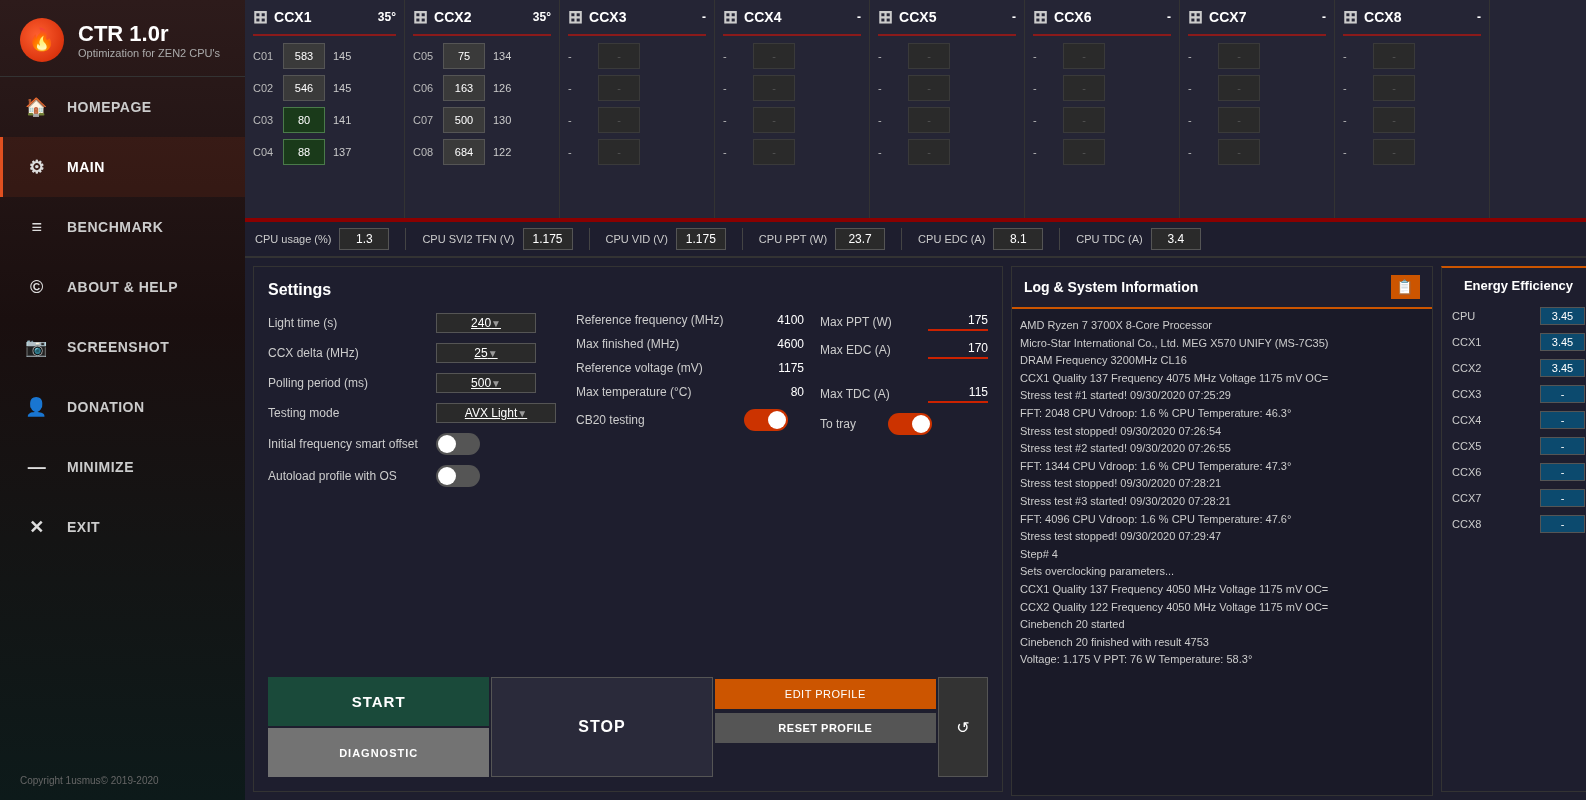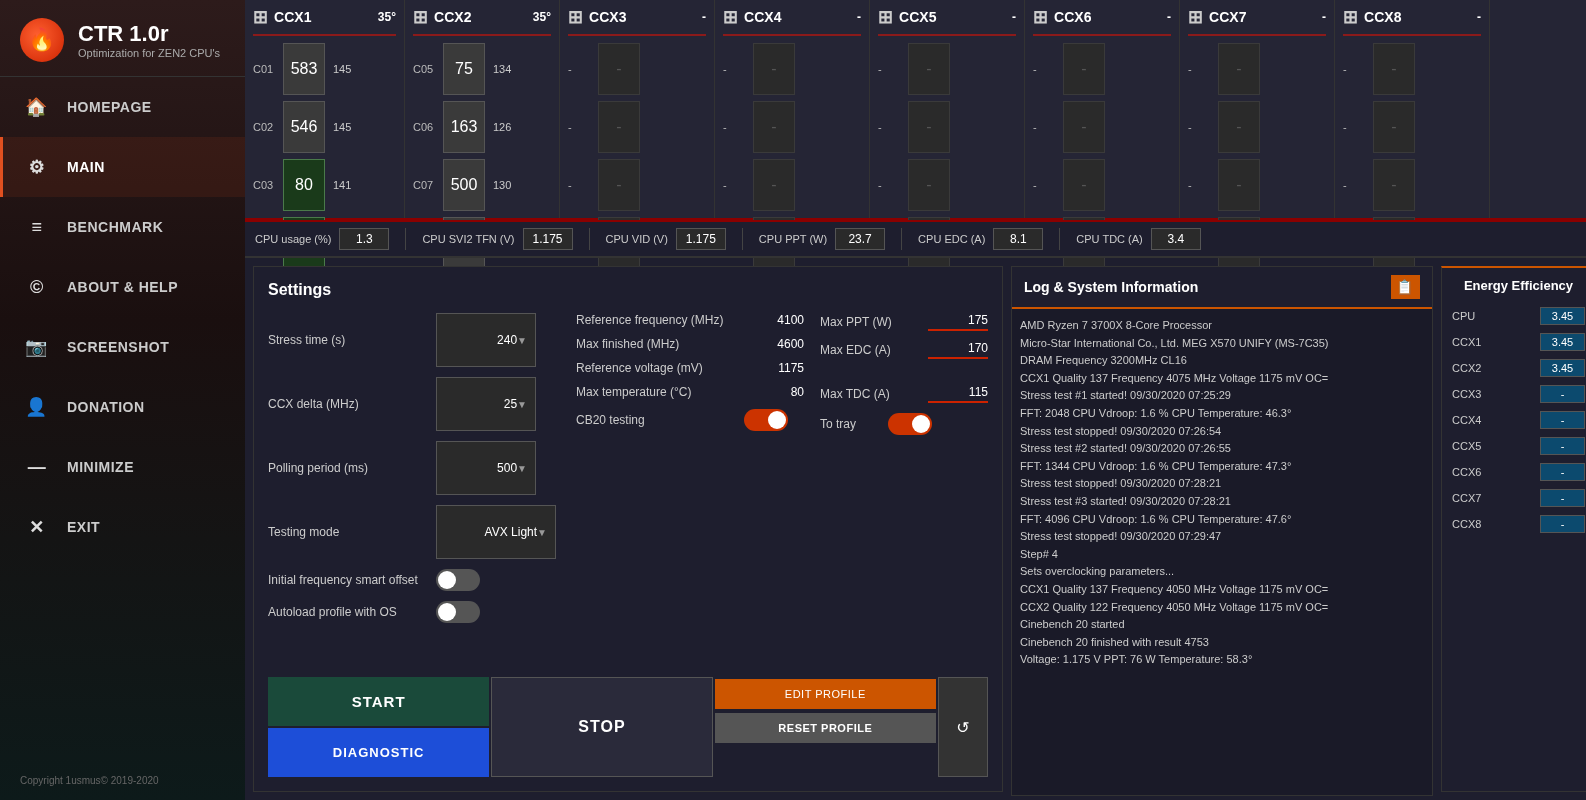--- a/index.html
+++ b/index.html
@@ -83,22 +83,22 @@
     .ccx-temp { font-size: 12px; color: #fff; margin-left: auto; }
     .core-row {
       display: flex; align-items: center; gap: 4px;
       padding: 3px 0;
     }
     .core-label { width: 26px; font-size: 11px; color: #bbb; }
     .core-val-box {
       background: #3a3a3a;
       border: 1px solid #555;
       color: #fff;
-      font-size: 16px;
-      padding: 16px 4px;
+      font-size: 11px;
+      padding: 6px 4px;
       min-width: 42px;
       text-align: center;
     }
     .core-val-highlight {
       background: #1a3a1a;
       border-color: #4a7a4a;
     }
     .core-extra { font-size: 11px; color: #ccc; margin-left: 4px; min-width: 22px; }
     .ccx-empty .core-val-box { background: #2a2a2a; border-color: #3a3a3a; color: #555; }
 
@@ -141,24 +141,25 @@
     .panel-title { font-size: 16px; font-weight: bold; color: #fff; margin-bottom: 14px; }
     .setting-row {
       display: flex; align-items: center; gap: 8px;
     }
     .setting-label { font-size: 12px; color: #ccc; min-width: 160px; }
     .setting-dropdown {
       background: #2a2a2a;
       border: 1px solid #555;
       color: #fff;
       font-size: 12px;
-      padding: 19px 8px;
+      padding: 2px 8px;
       min-width: 100px;
-      display: flex; align-items: center; justify-content: flex-end;
+      display: flex; align-items: center; justify-content: center;
       cursor: pointer;
+      text-decoration: underline;
     }
     .dd-arrow { font-size: 10px; color: #999; }
     .setting-val { font-size: 12px; color: #fff; min-width: 60px; text-align: right; }
     .red-underline { border-bottom: 2px solid #cc2200; padding-bottom: 2px; }
 
     .toggle-switch {
       width: 44px; height: 22px;
       border-radius: 11px;
       background: #555;
       position: relative;
@@ -193,24 +194,24 @@
       border: 1px solid #555;
       color: #fff;
       font-size: 15px;
       font-weight: bold;
       padding: 12px;
       cursor: pointer;
       text-align: center;
       letter-spacing: 1px;
     }
     .btn-diagnostic {
-      background: #1d4ed8;
+      background: #737373;
       border: none;
       color: #fff;
-      font-size: 13px;
+      font-size: 11px;
       font-weight: bold;
       padding: 12px;
       cursor: pointer;
       text-align: center;
       letter-spacing: 1px;
     }
     .btn-create { background: #cc5500; border: none; color: #fff; font-size: 11px; font-weight: bold; padding: 9px 6px; cursor: pointer; text-align: center; letter-spacing: 0.5px; }
     .btn-edit { background: #cc5500; border: none; color: #fff; font-size: 11px; font-weight: normal; padding: 9px 6px; cursor: pointer; text-align: center; letter-spacing: 0.5px; margin-top: 2px; }
     .btn-reset { background: #555; border: none; color: #fff; font-size: 11px; font-weight: bold; padding: 9px 6px; cursor: pointer; text-align: center; letter-spacing: 0.5px; margin-top: 2px; }
     .btn-refresh { background: #333; border: 1px solid #555; color: #fff; font-size: 16px; cursor: pointer; text-align: center; padding: 6px; }
@@ -546,21 +547,21 @@
 
   <div class="main-bottom">
 
     <div class="settings-panel">
       <div class="panel-title">Settings</div>
 
       <div style="display:grid; grid-template-columns:1fr 1fr; gap: 0 20px; flex:1;">
 
         <div style="display:flex; flex-direction:column; gap:10px;">
           <div class="setting-row">
-            <span class="setting-label">Stress time (s)</span>
+            <span class="setting-label">Light time (s)</span>
             <div class="setting-dropdown">
               <span>240</span>
               <span class="dd-arrow">▼</span>
             </div>
           </div>
           <div class="setting-row">
             <span class="setting-label">CCX delta (MHz)</span>
             <div class="setting-dropdown">
               <span>25</span>
               <span class="dd-arrow">▼</span>

